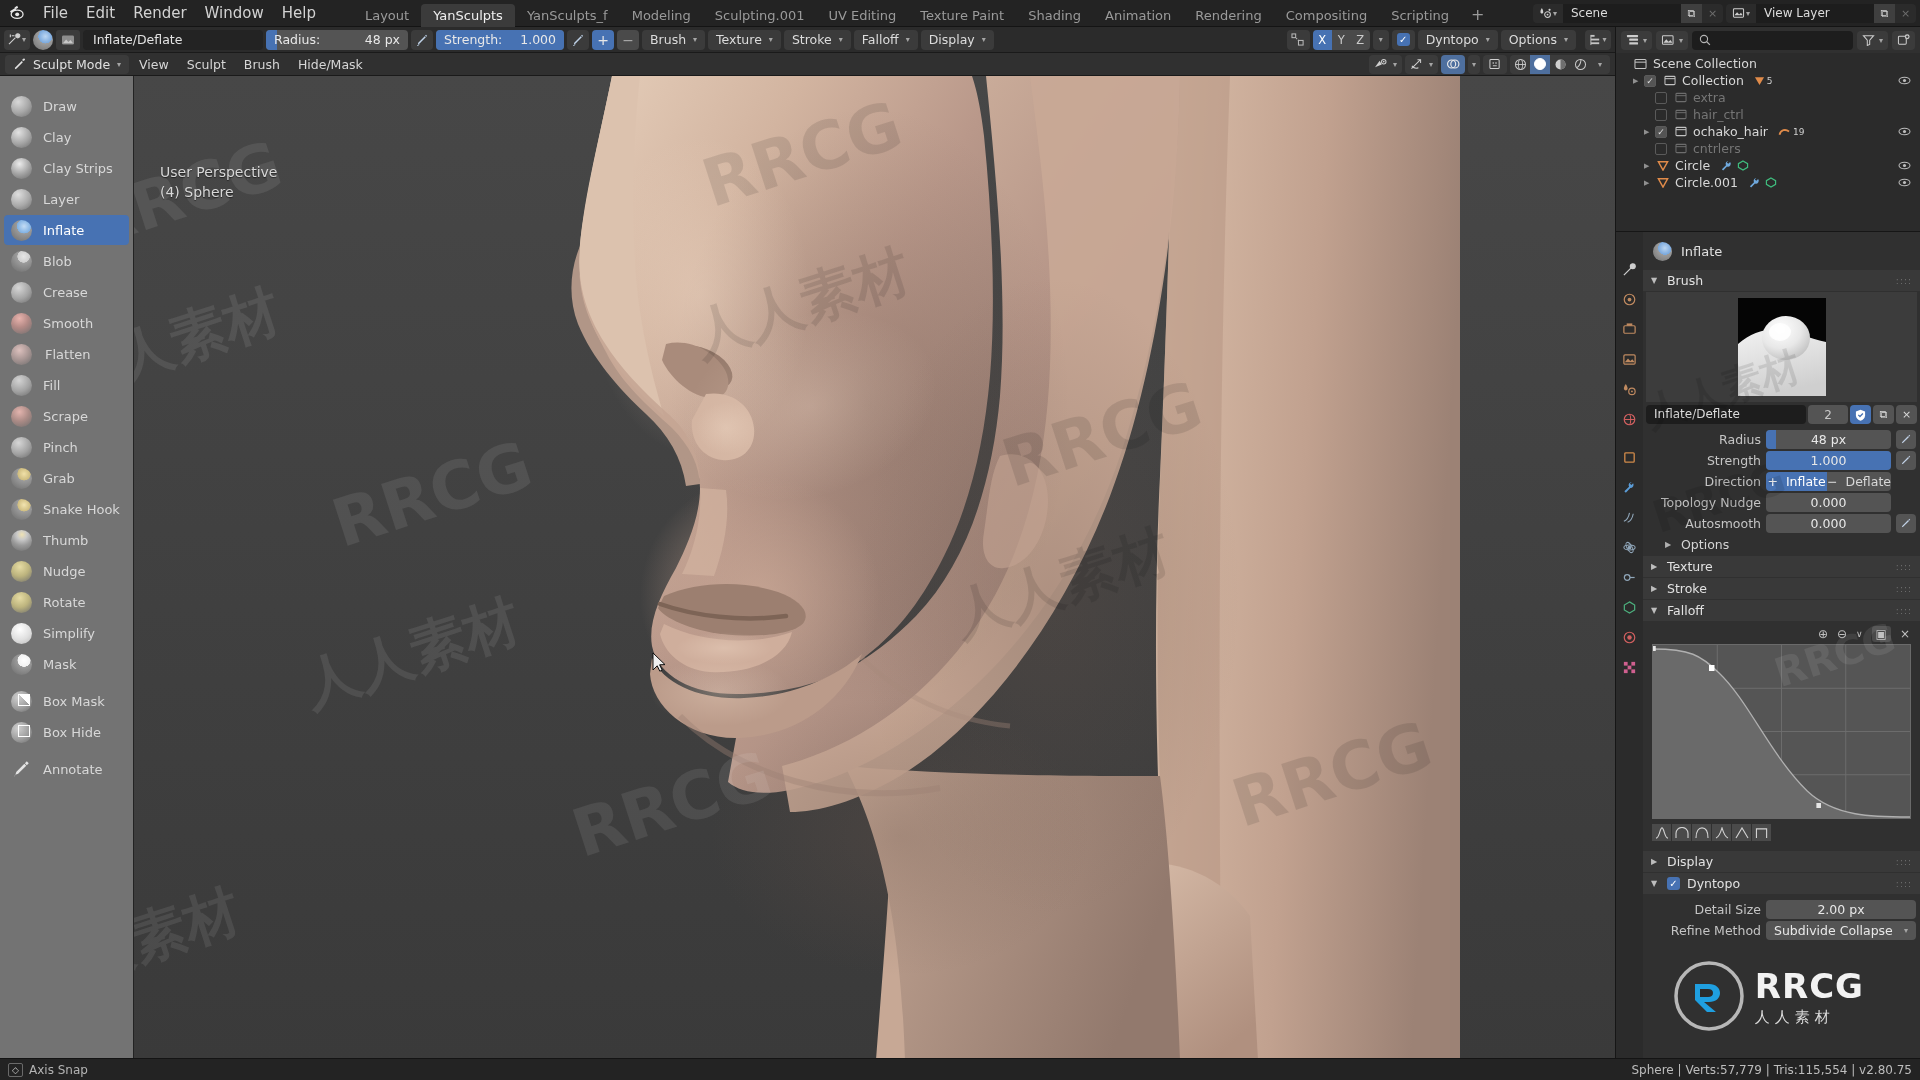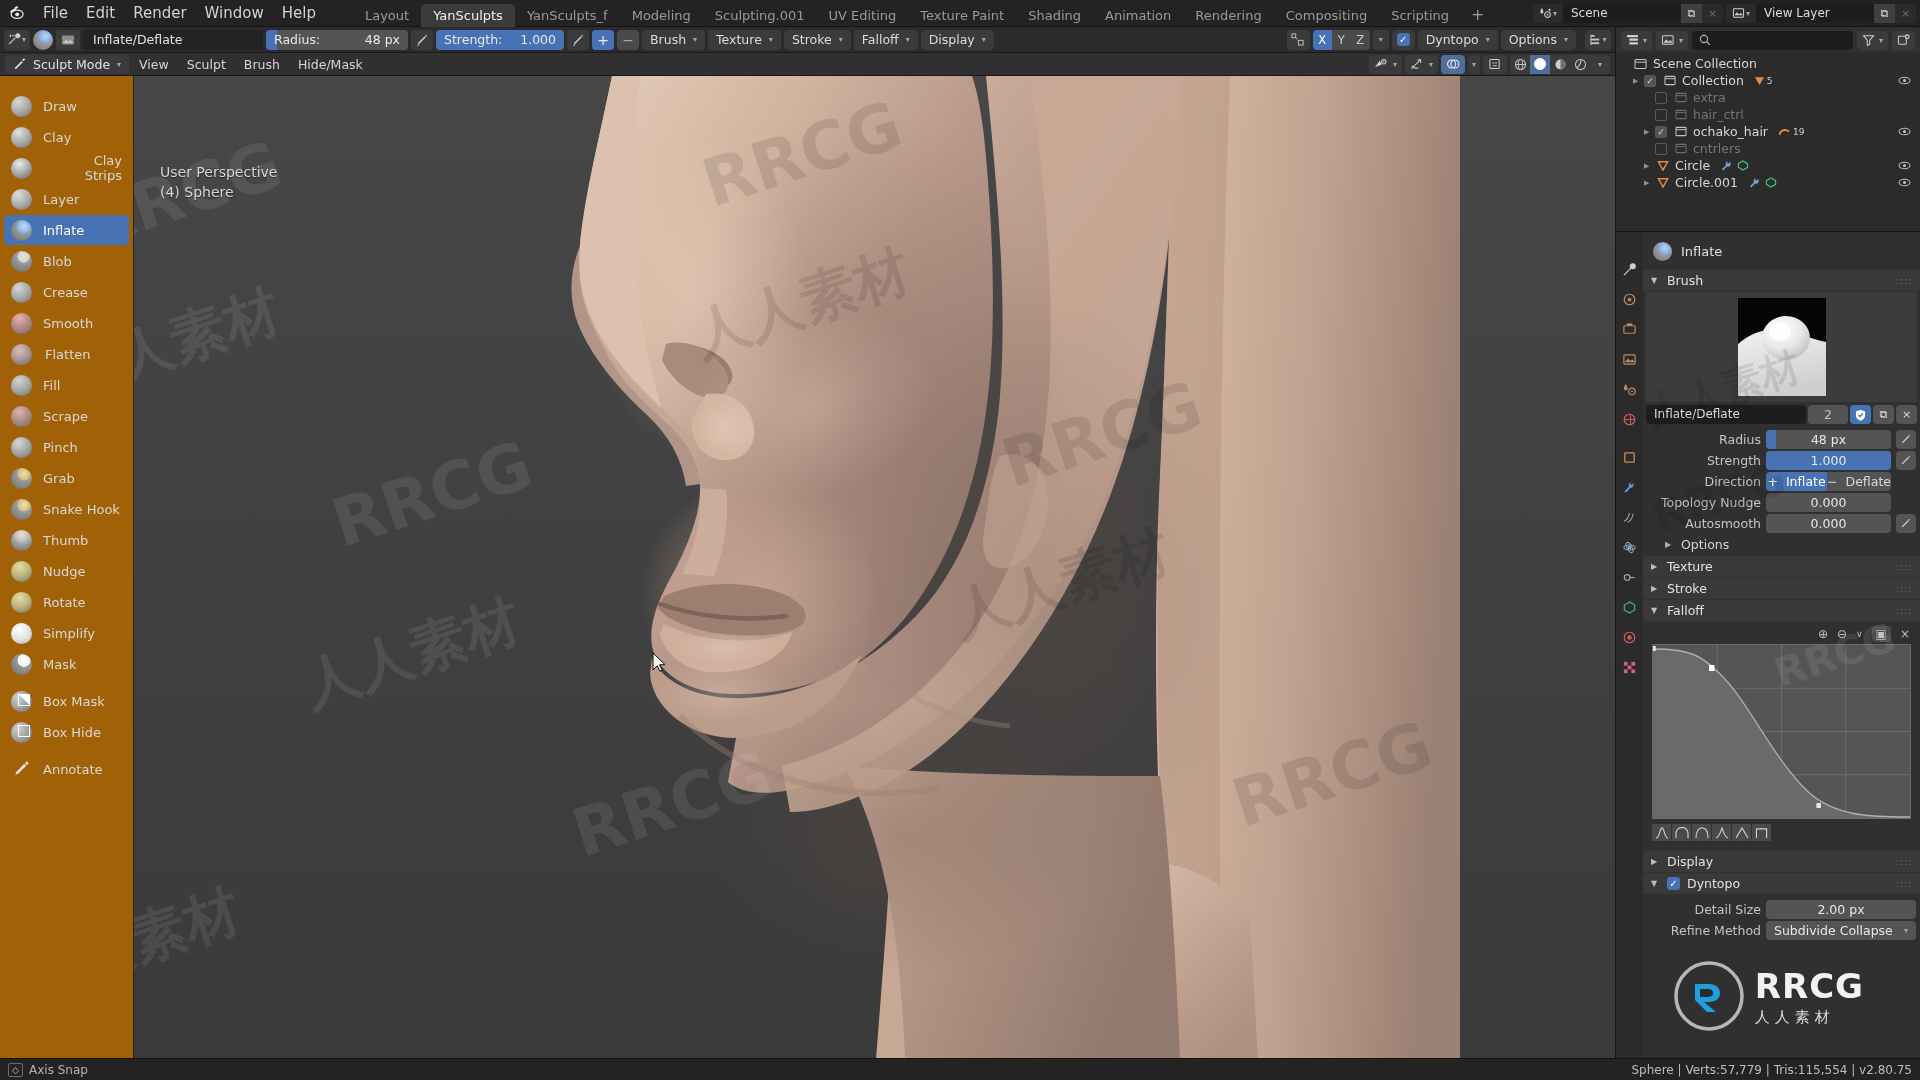--- a/index.html
+++ b/index.html
@@ -564,31 +564,31 @@
         <div class="wm wm-cn" style="left:20px; top:830px; font-size:56px; transform:rotate(-18deg)">人人素材</div>
         <div class="wm dark" style="left:700px; top:40px;  font-size:66px; transform:rotate(-18deg)">RRCG</div>
         <div class="wm dark wm-cn" style="left:690px; top:190px; font-size:56px; transform:rotate(-18deg)">人人素材</div>
         <div class="wm dark" style="left:1000px;top:320px; font-size:66px; transform:rotate(-18deg)">RRCG</div>
         <div class="wm dark wm-cn" style="left:950px; top:470px; font-size:56px; transform:rotate(-18deg)">人人素材</div>
         <div class="wm dark" style="left:1230px;top:660px; font-size:66px; transform:rotate(-18deg)">RRCG</div>
 
         <div class="vp-text" style="top:88px">User Perspective</div>
         <div class="vp-text" style="top:108px">(4) Sphere</div>
 
-        <div style="position:absolute;left:0;top:0;width:134px;bottom:0;background:#a16207;border-right:1px solid #232323">
+        <div style="position:absolute;left:0;top:0;width:134px;bottom:0;background:#737373;border-right:1px solid #232323">
           <div id="toolbar-list" style="padding-top:14px">
               <div class="tool-row" style="display: flex; align-items: center; gap: 11px; height: 30px; margin: 1px 4px; padding: 0px 7px; border-radius: 4px;">
                 <span style="width: 21px; height: 21px; border-radius: 50%; flex: 0 0 auto; background: radial-gradient(circle at 34% 28%, rgb(216, 216, 216) 0%, rgb(168, 168, 168) 52%, rgb(110, 110, 110) 100%);"></span>
                 <span style="font-size: 13px; color: rgb(216, 216, 216);">Draw</span>
               </div>
               <div class="tool-row" style="display: flex; align-items: center; gap: 11px; height: 30px; margin: 1px 4px; padding: 0px 7px; border-radius: 4px;">
                 <span style="width: 21px; height: 21px; border-radius: 50%; flex: 0 0 auto; background: radial-gradient(circle at 36% 26%, rgb(226, 226, 226) 0%, rgb(165, 165, 165) 55%, rgb(106, 106, 106) 100%);"></span>
                 <span style="font-size: 13px; color: rgb(216, 216, 216);">Clay</span>
               </div>
-              <div class="tool-row" style="display: flex; align-items: center; gap: 22px; height: 30px; margin: 1px 4px; padding: 0px 7px; border-radius: 4px; text-align: right;">
+              <div class="tool-row" style="display: flex; align-items: center; gap: 11px; height: 30px; margin: 1px 4px; padding: 0px 7px; border-radius: 4px;">
                 <span style="width: 21px; height: 21px; border-radius: 50%; flex: 0 0 auto; background: radial-gradient(circle at 40% 28%, rgb(236, 236, 236) 0%, rgb(160, 160, 160) 55%, rgb(104, 104, 104) 100%);"></span>
                 <span style="font-size: 13px; color: rgb(216, 216, 216);">Clay Strips</span>
               </div>
               <div class="tool-row" style="display: flex; align-items: center; gap: 11px; height: 30px; margin: 1px 4px; padding: 0px 7px; border-radius: 4px;">
                 <span style="width: 21px; height: 21px; border-radius: 50%; flex: 0 0 auto; background: radial-gradient(circle at 34% 26%, rgb(222, 222, 222) 0%, rgb(169, 169, 169) 55%, rgb(109, 109, 109) 100%);"></span>
                 <span style="font-size: 13px; color: rgb(216, 216, 216);">Layer</span>
               </div>
               <div class="tool-row" style="display: flex; align-items: center; gap: 11px; height: 30px; margin: 1px 4px; padding: 0px 7px; border-radius: 4px; background: rgb(71, 114, 179);">
                 <span style="width: 21px; height: 21px; border-radius: 50%; flex: 0 0 auto; background: radial-gradient(circle at 62% 30%, rgb(195, 220, 245) 0%, rgb(127, 176, 226) 36%, rgb(154, 154, 154) 37%, rgb(107, 107, 107) 100%);"></span>
                 <span style="font-size: 13px; color: rgb(255, 255, 255);">Inflate</span>

